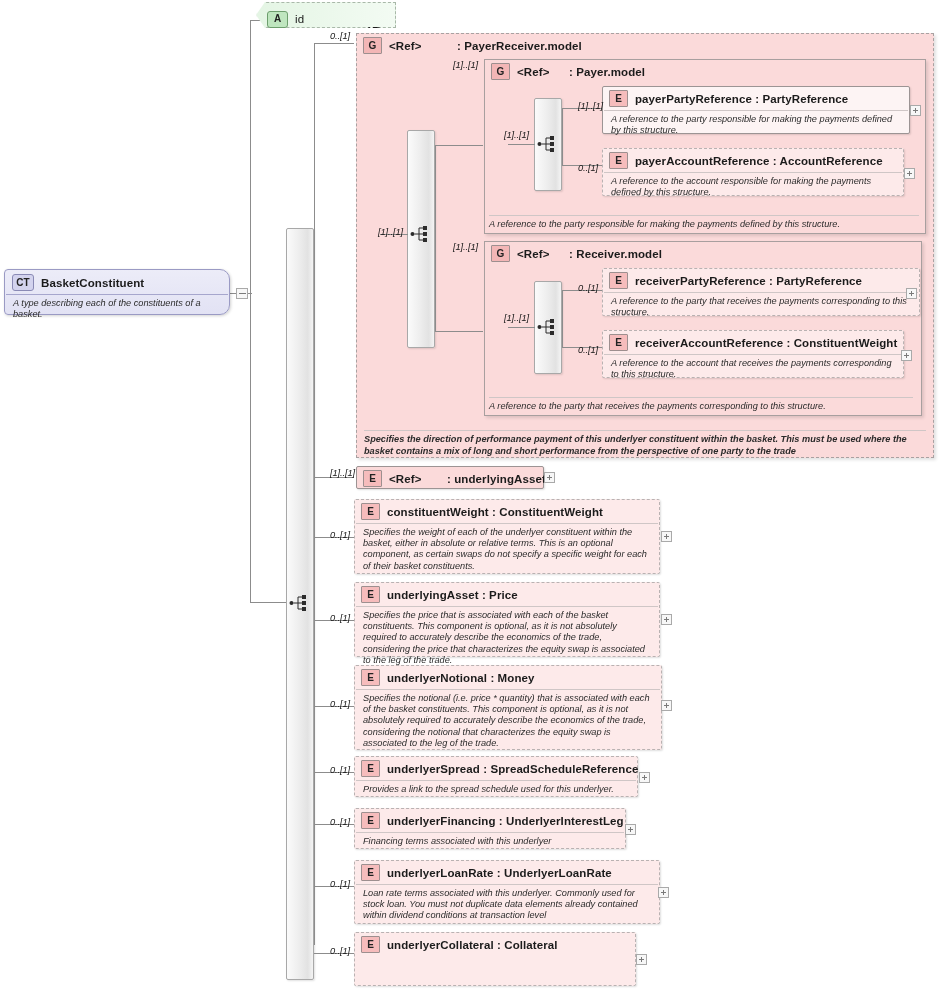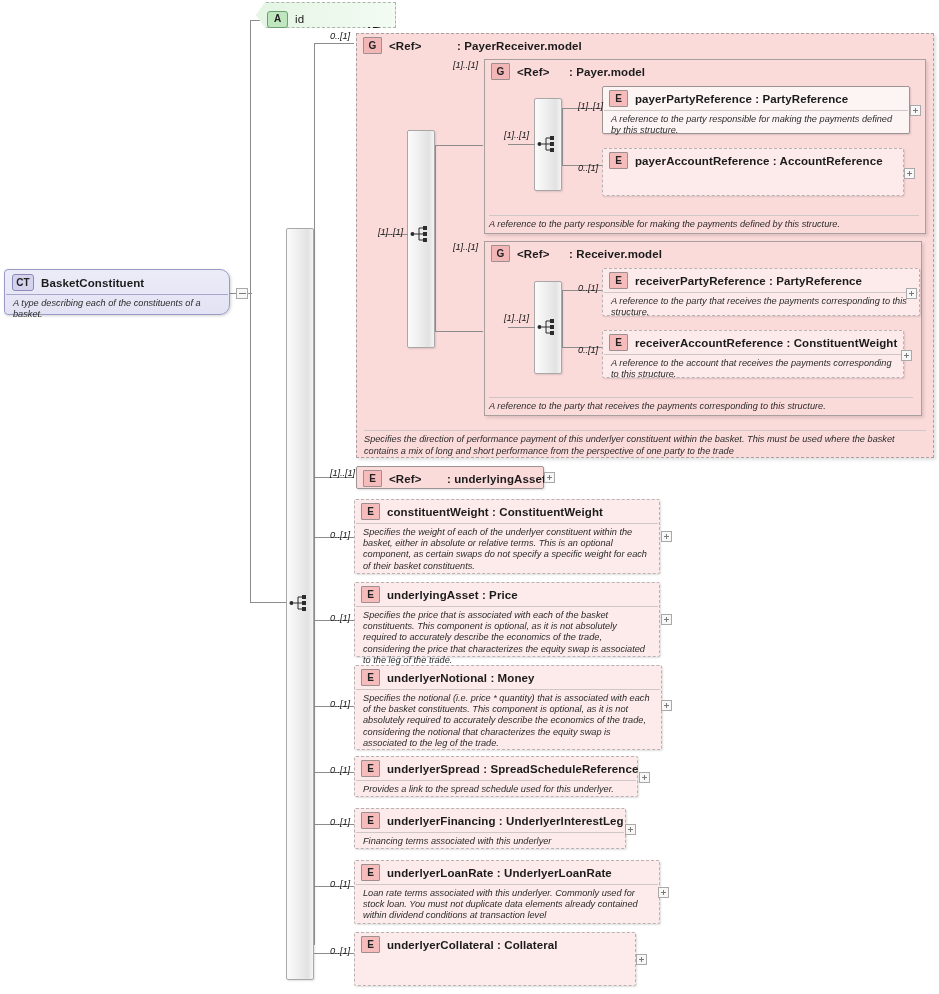--- a/index.html
+++ b/index.html
@@ -221,21 +221,21 @@
   </div>
   <div class="minus" style="left:236px;top:288px;"></div>
 
   <div style="position:absolute;left:356px;top:33px;width:578px;height:425px;border:1px dashed #a9a1a1;background:#fbdada;box-shadow:2px 2px 3px rgba(0,0,0,0.12);box-sizing:border-box;"></div>
   <div class="glabel" style="left:363px;top:37px;">
     <span class="badge g">G</span>
     <span class="ntitle" style="min-width:68px;">&lt;Ref&gt;</span>
     <span class="ntitle">: PayerReceiver.model</span>
   </div>
   <div class="card" style="left:330px;top:31px;">0..[1]</div>
-  <div class="gdesc" style="left:364px;top:430px;width:562px;">Specifies the direction of performance payment of this underlyer constituent within the basket. This must be used where the basket contains a mix of long and short performance from the perspective of one party to the trade</div>
+  <div class="gdesc" style="left:364px;top:430px;width:562px;font-weight:bold;">Specifies the direction of performance payment of this underlyer constituent within the basket. This must be used where the basket contains a mix of long and short performance from the perspective of one party to the trade</div>
 
   <div class="seqbar" style="left:407px;top:130px;width:28px;height:218px;"></div>
   <svg class="seqicon" style="left:410px;top:225px;" viewBox="0 0 22 18">
     <circle cx="2.5" cy="9" r="2" fill="#2b2b2b"></circle>
     <line x1="4.5" y1="9" x2="9" y2="9" stroke="#2b2b2b" stroke-width="1"></line>
     <line x1="9" y1="3" x2="9" y2="15" stroke="#2b2b2b" stroke-width="1"></line>
     <line x1="9" y1="3" x2="13" y2="3" stroke="#2b2b2b" stroke-width="1"></line>
     <line x1="9" y1="9" x2="13" y2="9" stroke="#2b2b2b" stroke-width="1"></line>
     <line x1="9" y1="15" x2="13" y2="15" stroke="#2b2b2b" stroke-width="1"></line>
     <rect x="13" y="1" width="4" height="4" fill="#2b2b2b"></rect>
@@ -285,20 +285,21 @@
     <div class="ndesc">A reference to the party responsible for making the payments defined by this structure.</div>
   </div>
   <div class="card" style="left:578px;top:101px;">[1]..[1]</div>
   <div class="plus" style="left:910px;top:105px;"></div>
 
   <div class="node" style="left:602px;top:148px;width:302px;height:48px;">
     <div class="nhead">
       <span class="badge e">E</span>
       <span class="ntitle">payerAccountReference : AccountReference</span>
     </div>
+    <div class="ndesc">A reference to the account responsible for making the payments defined by this structure.</div>
   </div>
   <div class="card" style="left:578px;top:163px;">0..[1]</div>
   <div class="plus" style="left:904px;top:168px;"></div>
 
   <div style="position:absolute;left:484px;top:241px;width:438px;height:175px;border:1px solid #a89f9f;background:#fbdada;box-shadow:2px 2px 3px rgba(0,0,0,0.12);box-sizing:border-box;"></div>
   <div class="glabel" style="left:491px;top:245px;">
     <span class="badge g">G</span>
     <span class="ntitle" style="min-width:52px;">&lt;Ref&gt;</span>
     <span class="ntitle">: Receiver.model</span>
   </div>

